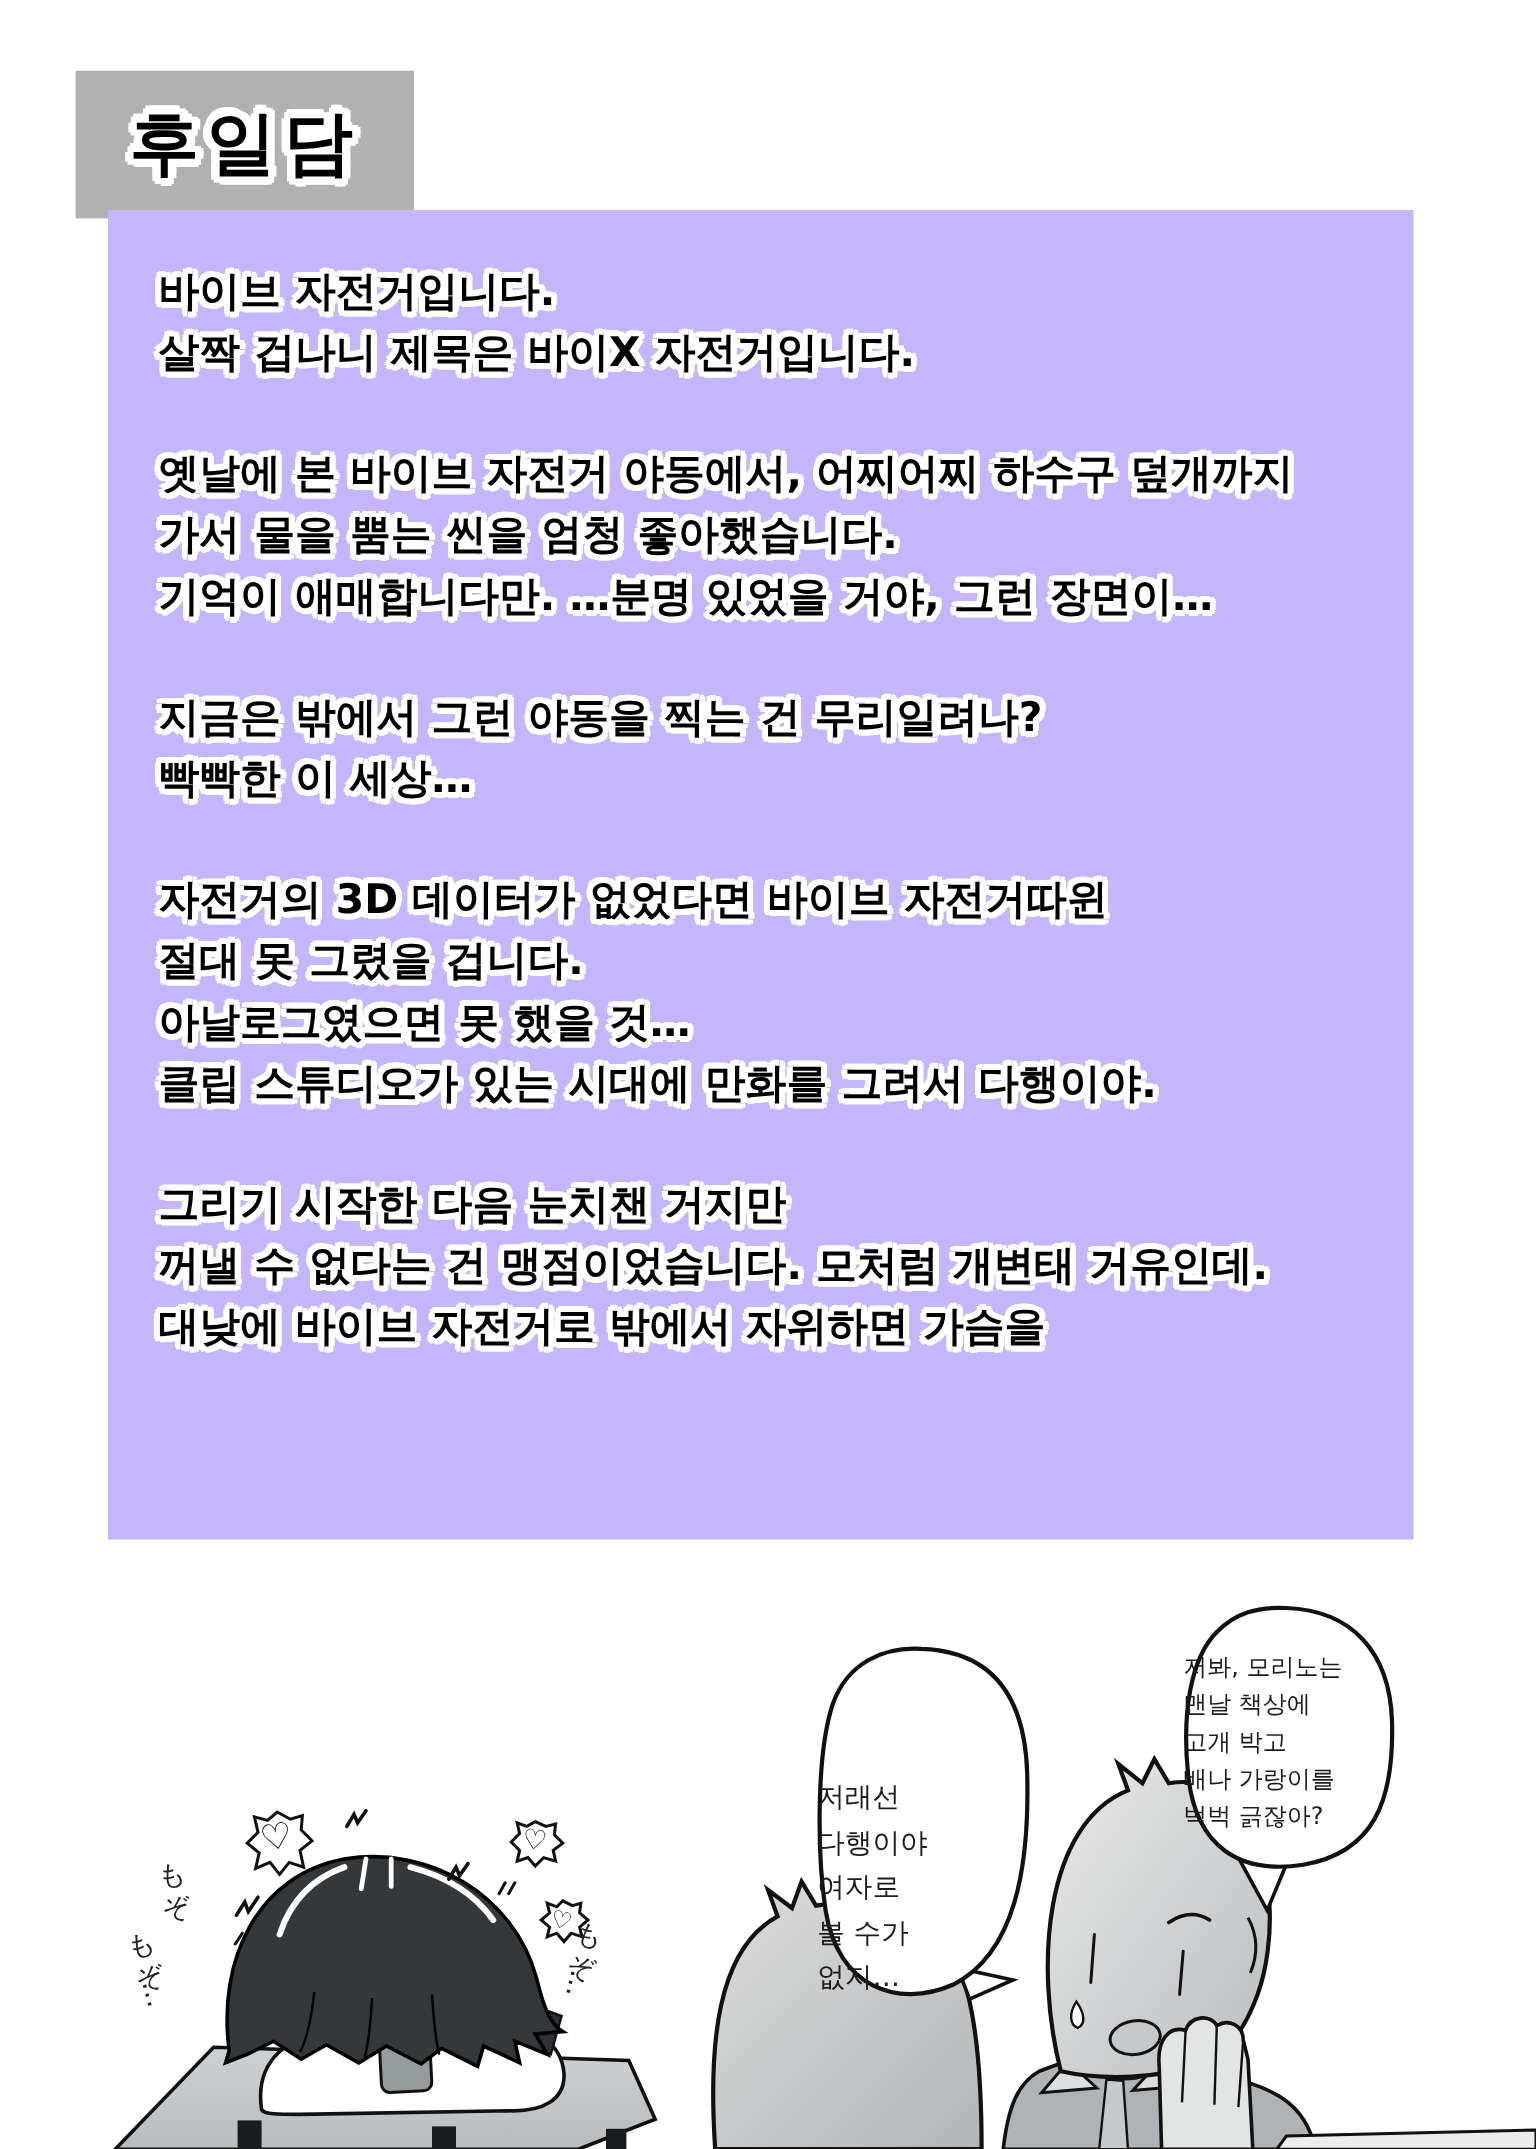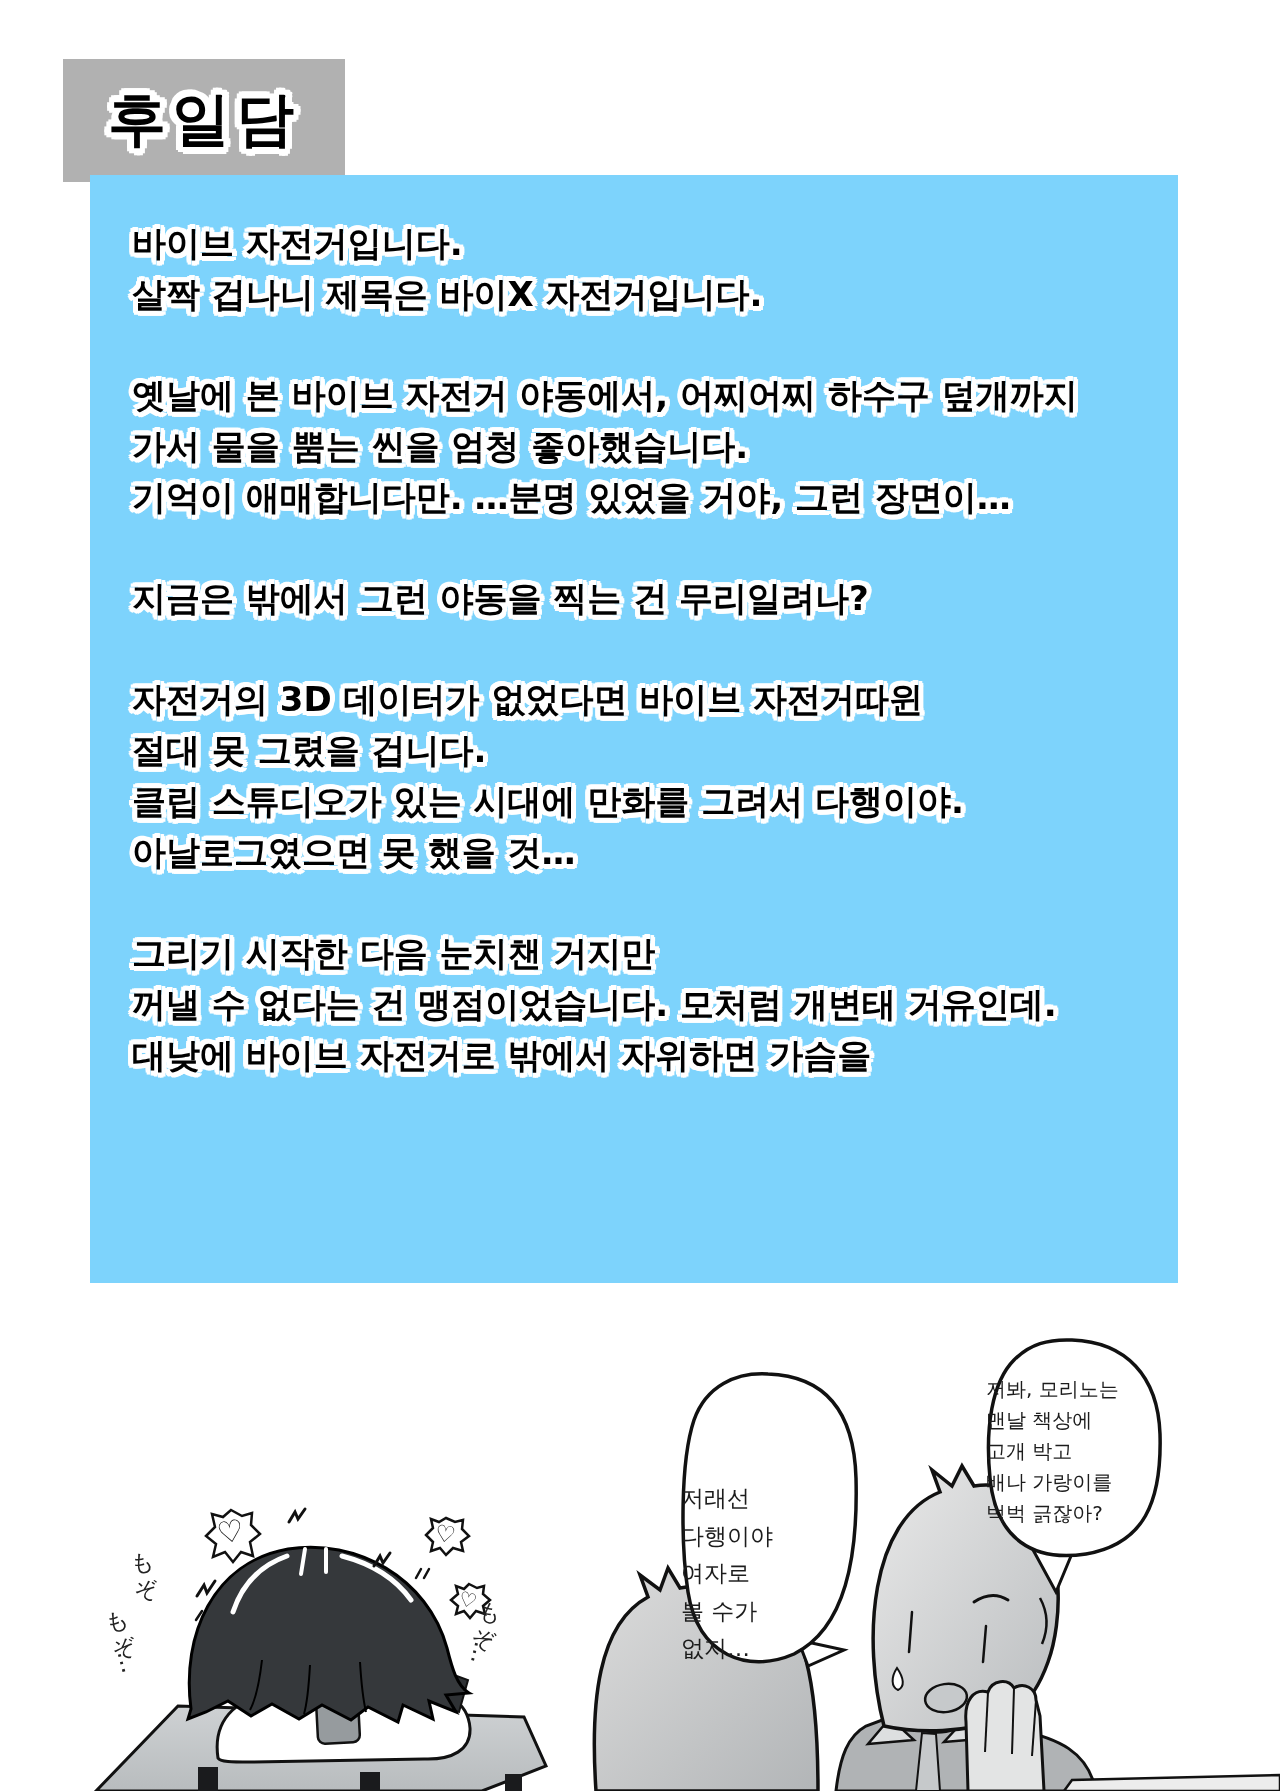--- a/index.html
+++ b/index.html
@@ -14,21 +14,21 @@
   .title-text {
     width:100%; height:100%; line-height:120px; text-align:center;
     font-size:58px; font-weight:bold; letter-spacing:6px; color:#000;
     text-shadow:
       -7px 0 #fff, 7px 0 #fff, 0 -7px #fff, 0 7px #fff,
       -5px -5px #fff, 5px -5px #fff, -5px 5px #fff, 5px 5px #fff,
       -7px 3px #fff, 7px -3px #fff, 3px 7px #fff, -3px -7px #fff;
   }
   .main-box {
     position:absolute; left:90px; top:175px; width:1088px; height:1108px;
-    background:#7dd3fc;
+    background:#c4b5fd;
   }
   .body-text { position:absolute; left:42px; top:43px; }
   .para { margin-bottom:50px; }
   .line {
     font-size:34px; font-weight:bold; line-height:51px; color:#000;
     white-space:nowrap;
     text-shadow:
       -5px 0 #fff, 5px 0 #fff, 0 -5px #fff, 0 5px #fff,
       -4px -4px #fff, 4px -4px #fff, -4px 4px #fff, 4px 4px #fff,
       -5px 2px #fff, 5px -2px #fff, 2px 5px #fff, -2px -5px #fff;
@@ -64,26 +64,27 @@
         <div class="line">바이브 자전거입니다.</div>
         <div class="line">살짝 겁나니 제목은 바이X 자전거입니다.</div>
       </div>
       <div class="para">
         <div class="line">옛날에 본 바이브 자전거 야동에서, 어찌어찌 하수구 덮개까지</div>
         <div class="line">가서 물을 뿜는 씬을 엄청 좋아했습니다.</div>
         <div class="line">기억이 애매합니다만. …분명 있었을 거야, 그런 장면이…</div>
       </div>
       <div class="para">
         <div class="line">지금은 밖에서 그런 야동을 찍는 건 무리일려나?</div>
+        <div class="line">빡빡한 이 세상…</div>
       </div>
       <div class="para">
         <div class="line">자전거의 3D 데이터가 없었다면 바이브 자전거따윈</div>
         <div class="line">절대 못 그렸을 겁니다.</div>
+        <div class="line">아날로그였으면 못 했을 것…</div>
         <div class="line">클립 스튜디오가 있는 시대에 만화를 그려서 다행이야.</div>
-        <div class="line">아날로그였으면 못 했을 것…</div>
       </div>
       <div class="para">
         <div class="line">그리기 시작한 다음 눈치챈 거지만</div>
         <div class="line">꺼낼 수 없다는 건 맹점이었습니다. 모처럼 개변태 거유인데.</div>
         <div class="line">대낮에 바이브 자전거로 밖에서 자위하면 가슴을</div>
       </div>
     </div>
   </div>
 
   <svg class="illustration" width="1280" height="508" viewBox="0 1283 1280 508">

